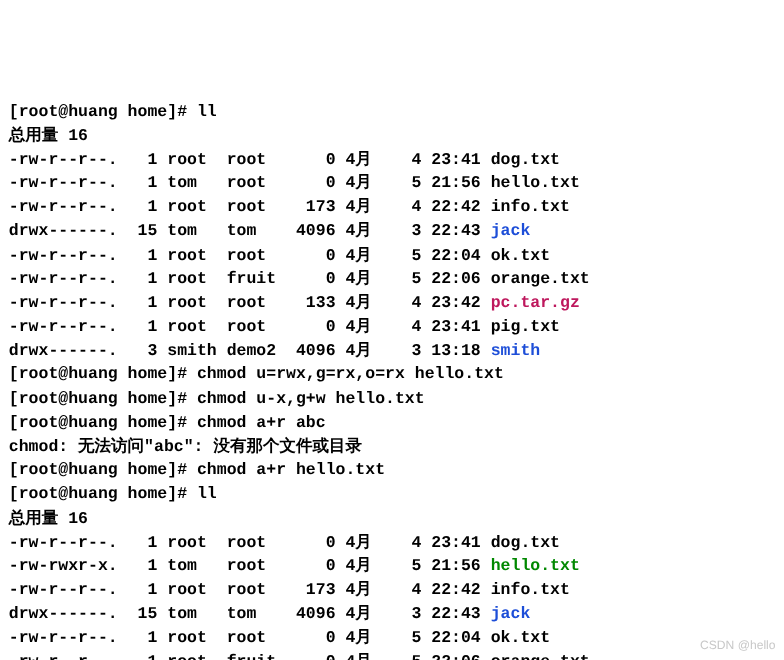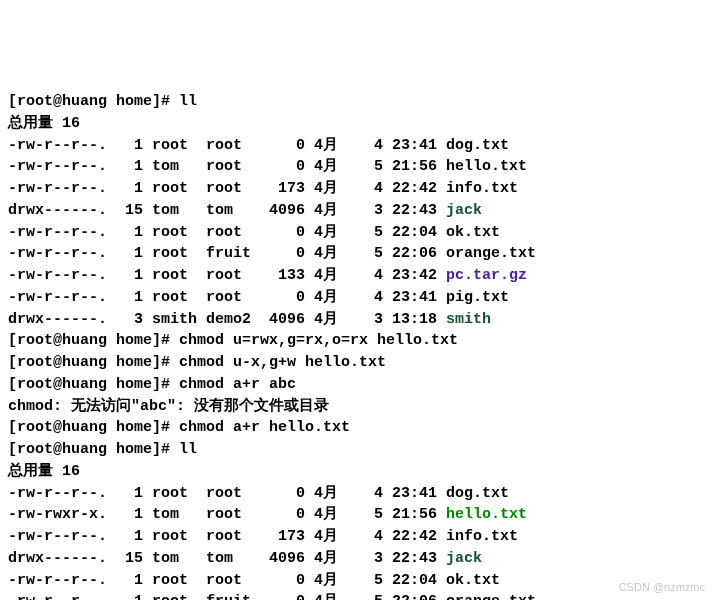--- a/index.html
+++ b/index.html
@@ -8,34 +8,34 @@
     background: #ffffff;
     font-family: "Courier New", monospace;
     font-size: 15px;
     line-height: 1.45;
     color: #000;
     white-space: pre;
     width: 713px;
     box-sizing: border-box;
   }
   .line { white-space: pre; font-weight: bold; }
-  .blue { color: #14532d; }
-  .red { color: #4c1d95; }
+  .blue { color: #1d4ed8; }
+  .red { color: #be185d; }
   .green { color: #008800; }
   .watermark {
     position: fixed;
     right: 8px;
     bottom: 4px;
     font-size: 11px;
     color: #c8c8c8;
     font-family: sans-serif;
   }
 </style>
 </head>
 <body>
 
 
 
 <div id="term"><div class="line">[root@huang home]# ll</div><div class="line">总用量 16</div><div class="line">-rw-r--r--.   1 root  root      0 4月    4 23:41 <span>dog.txt</span></div><div class="line">-rw-r--r--.   1 tom   root      0 4月    5 21:56 <span>hello.txt</span></div><div class="line">-rw-r--r--.   1 root  root    173 4月    4 22:42 <span>info.txt</span></div><div class="line">drwx------.  15 tom   tom    4096 4月    3 22:43 <span class="blue">jack</span></div><div class="line">-rw-r--r--.   1 root  root      0 4月    5 22:04 <span>ok.txt</span></div><div class="line">-rw-r--r--.   1 root  fruit     0 4月    5 22:06 <span>orange.txt</span></div><div class="line">-rw-r--r--.   1 root  root    133 4月    4 23:42 <span class="red">pc.tar.gz</span></div><div class="line">-rw-r--r--.   1 root  root      0 4月    4 23:41 <span>pig.txt</span></div><div class="line">drwx------.   3 smith demo2  4096 4月    3 13:18 <span class="blue">smith</span></div><div class="line">[root@huang home]# chmod u=rwx,g=rx,o=rx hello.txt</div><div class="line">[root@huang home]# chmod u-x,g+w hello.txt</div><div class="line">[root@huang home]# chmod a+r abc</div><div class="line">chmod: 无法访问"abc": 没有那个文件或目录</div><div class="line">[root@huang home]# chmod a+r hello.txt</div><div class="line">[root@huang home]# ll</div><div class="line">总用量 16</div><div class="line">-rw-r--r--.   1 root  root      0 4月    4 23:41 <span>dog.txt</span></div><div class="line">-rw-rwxr-x.   1 tom   root      0 4月    5 21:56 <span class="green">hello.txt</span></div><div class="line">-rw-r--r--.   1 root  root    173 4月    4 22:42 <span>info.txt</span></div><div class="line">drwx------.  15 tom   tom    4096 4月    3 22:43 <span class="blue">jack</span></div><div class="line">-rw-r--r--.   1 root  root      0 4月    5 22:04 <span>ok.txt</span></div><div class="line">-rw-r--r--.   1 root  fruit     0 4月    5 22:06 <span>orange.txt</span></div></div>
-<div class="watermark">CSDN @nzmzmc</div>
+<div class="watermark">CSDN @hello</div>
 
 
 
 
 </body></html>

